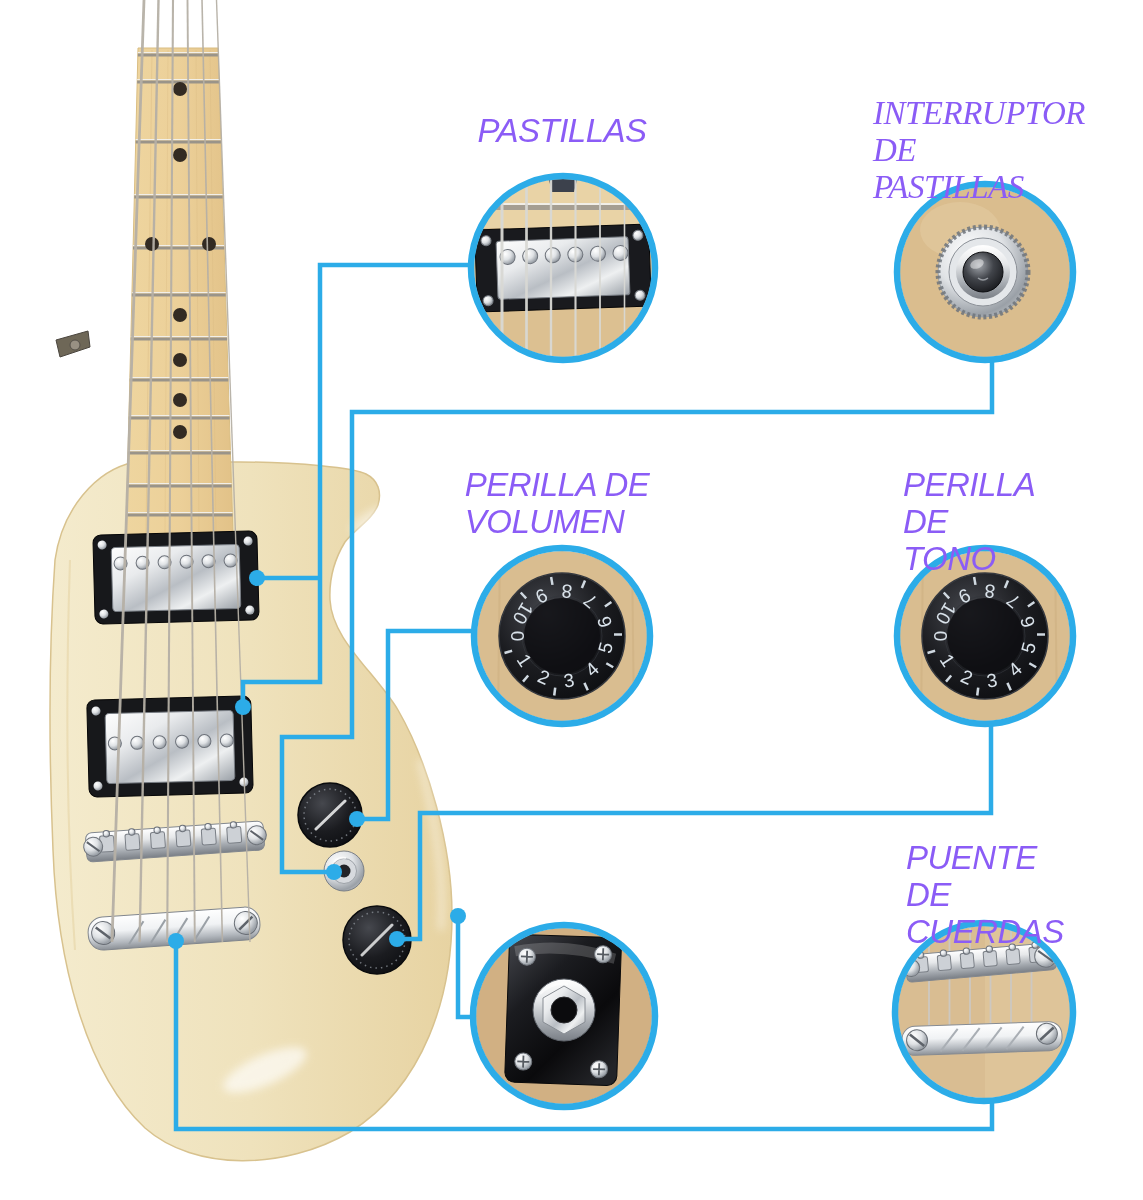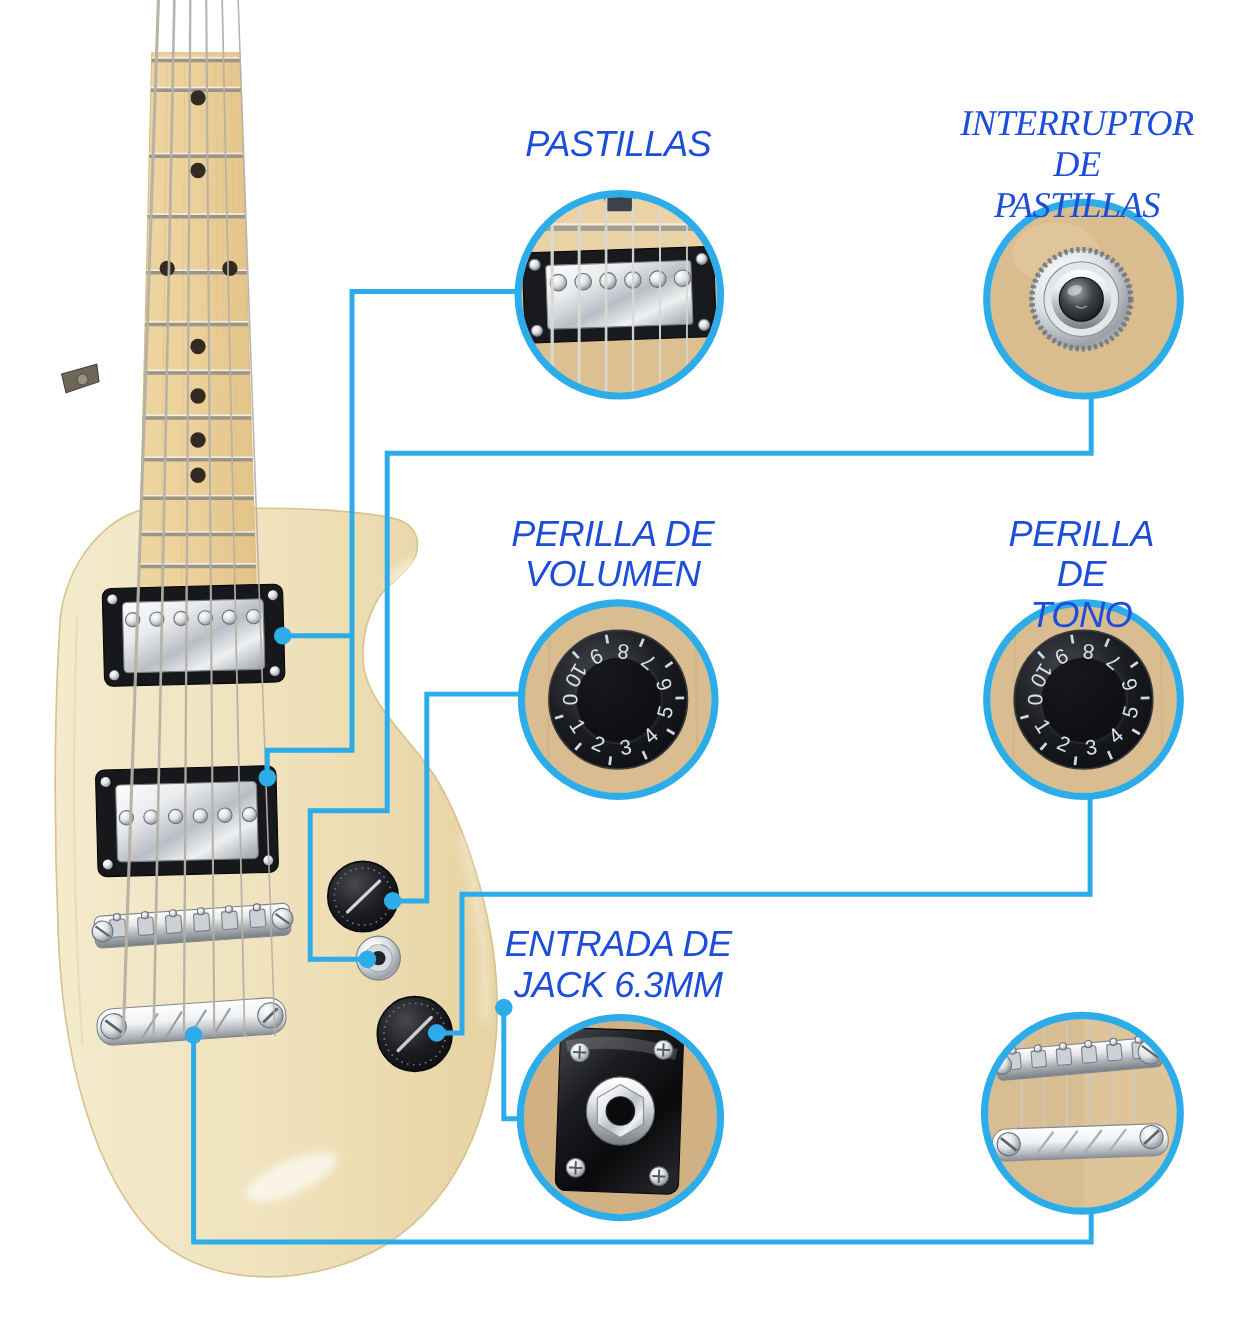--- a/index.html
+++ b/index.html
@@ -1,21 +1,21 @@
 <!DOCTYPE html>
 <html><head>
 <meta charset="utf-8">
 <style>
   html,body{margin:0;padding:0;background:#ffffff;}
   .canvas{position:relative;width:1143px;height:1200px;background:#fff;overflow:hidden;
           font-family:"Liberation Sans",sans-serif;}
   .scene{position:absolute;left:0;top:0;width:1143px;height:1200px;}
-  .label{position:absolute;transform:translateX(-50%);text-align:center;
+  .label{position:absolute;transform:translateX(-50%);text-align:left;
          font-style:italic;font-weight:normal;font-size:33px;line-height:37px;
-         letter-spacing:-0.5px;color:#1d4ed8;white-space:pre-line;}
+         letter-spacing:-0.5px;color:#8b5cf6;white-space:pre-line;}
   .leader{fill:none;stroke:#2cace8;stroke-width:4.5;stroke-linejoin:miter;stroke-linecap:butt;}
   .dot{fill:#2cace8;}
   .cring{fill:none;stroke:#2cace8;stroke-width:6.5;}
   .dialnum{font-family:"Liberation Sans",sans-serif;font-size:19px;fill:#d9e2ea;}
   .dialtick{stroke:#cfd8e0;stroke-width:2.5;}
   .fretlight{stroke:#f2efe8;stroke-width:1.4;}
   .fretdark{stroke:#9a9489;stroke-width:3.2;}
 </style>
 </head>
 <body>
@@ -455,15 +455,15 @@
   </g>
 </svg>
 
 <div class="label" style="left:562px;top:112px;">PASTILLAS</div>
 <div class="label" style="left:979px;top:95px;font-family:Liberation Serif, serif;">INTERRUPTOR DE
 PASTILLAS</div>
 <div class="label" style="left:557px;top:466px;">PERILLA DE
 VOLUMEN</div>
 <div class="label" style="left:983px;top:466px;">PERILLA DE
 TONO</div>
-<div class="label" style="left:562px;top:839px;">ENTRADA DE
-JACK 6.3MM</div>
+<div class="label" style="left:985px;top:839px;">PUENTE DE
+CUERDAS</div>
 </div>
 
 </body></html>

